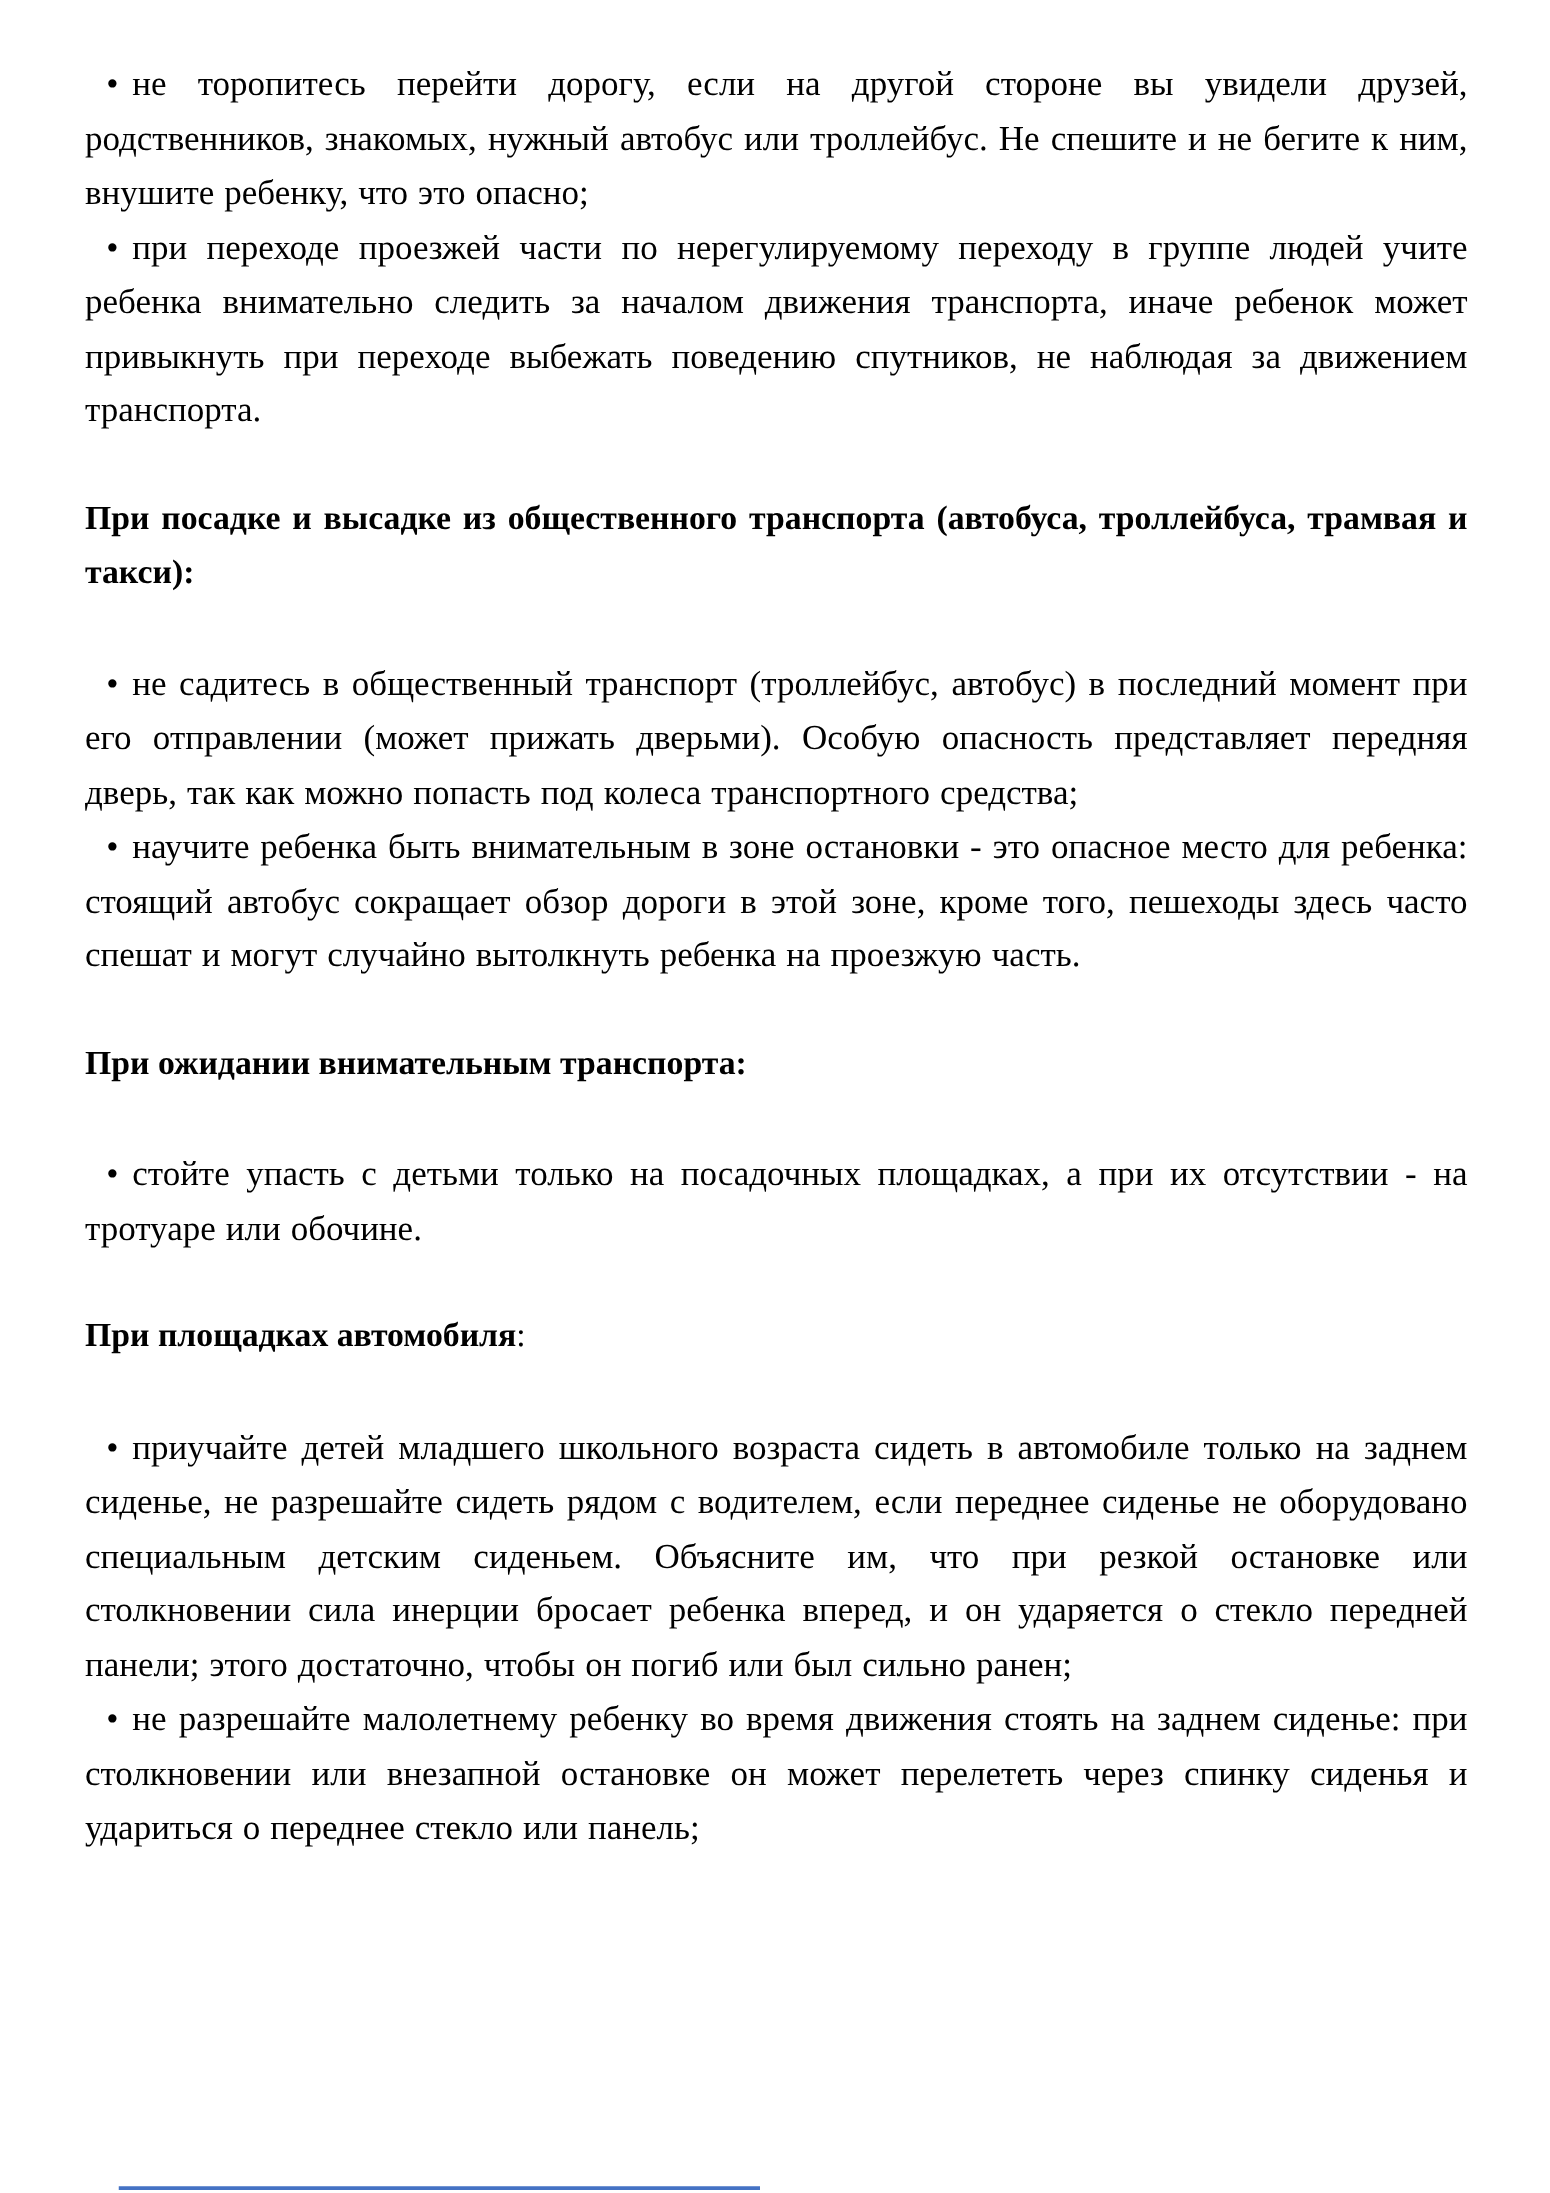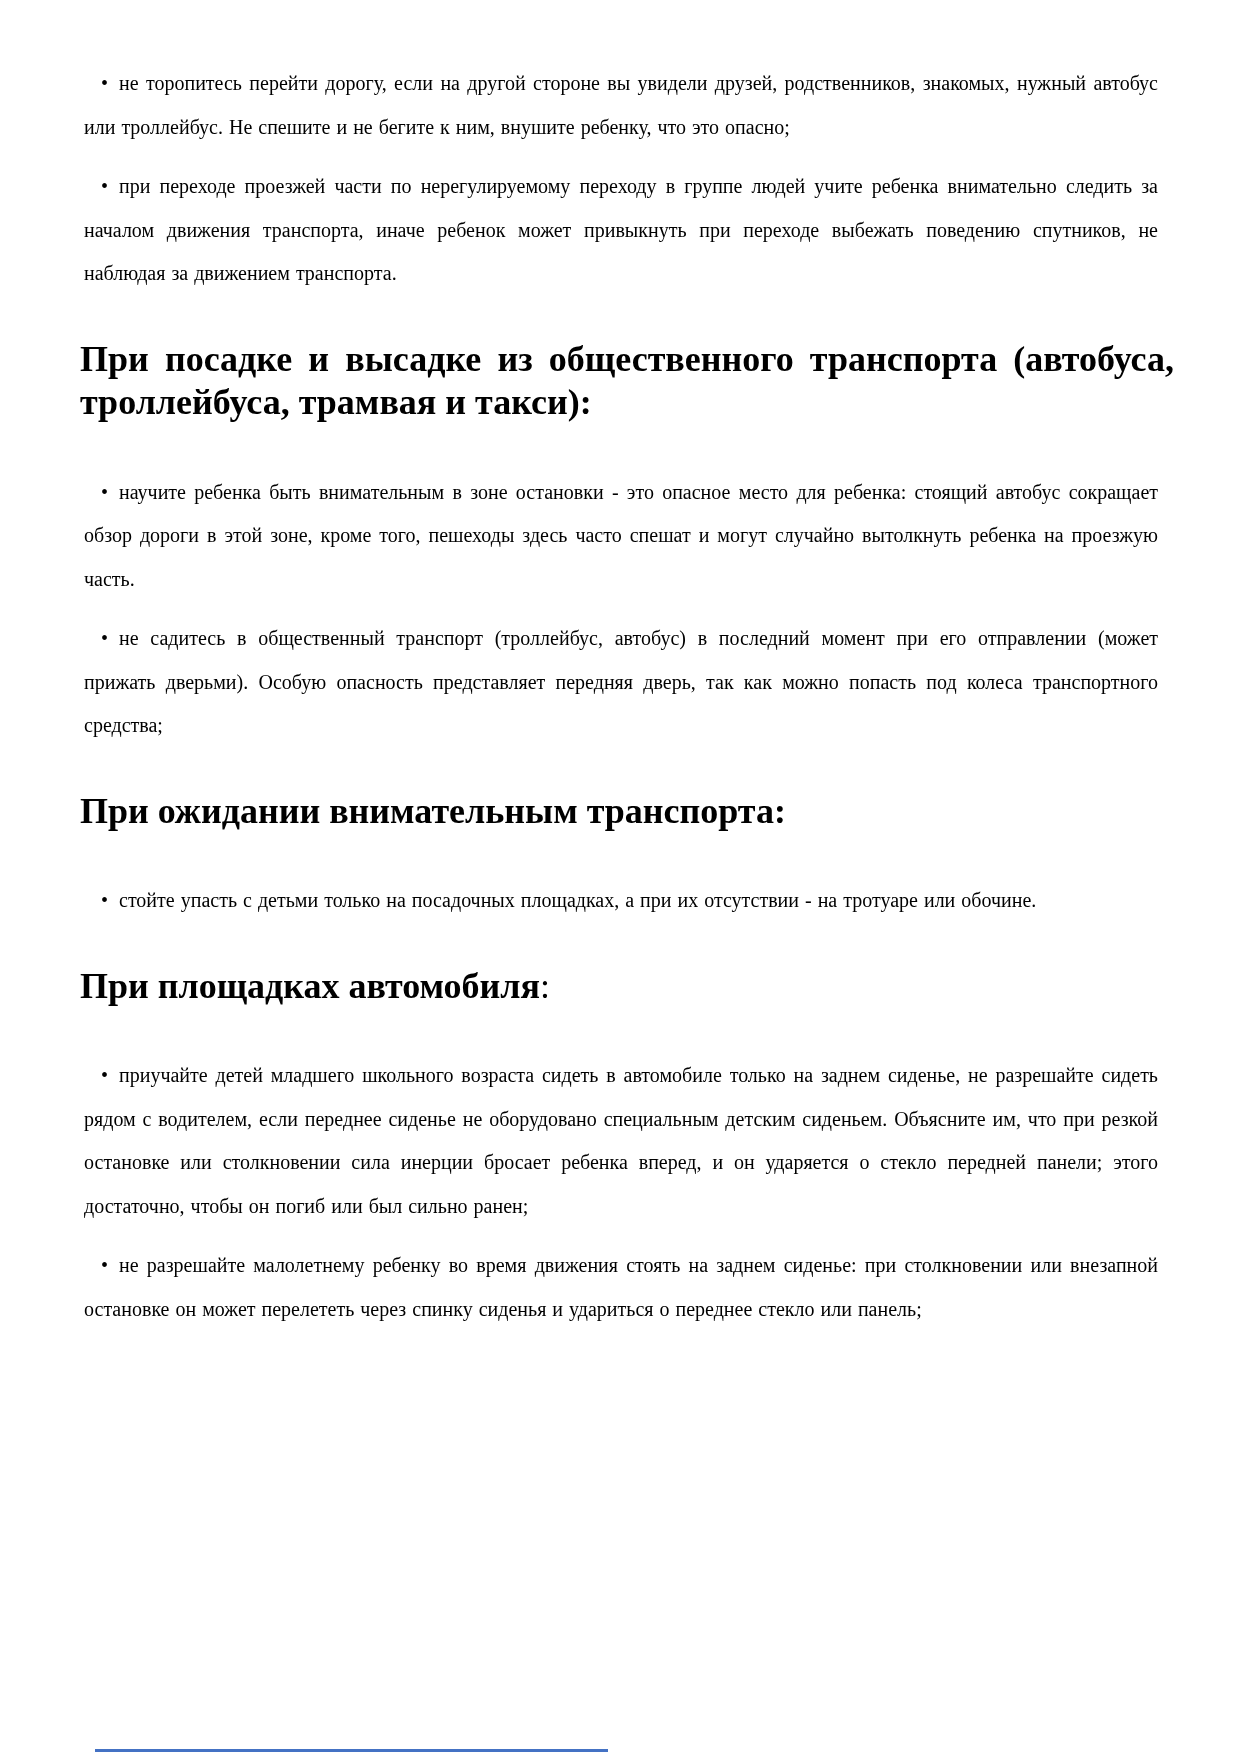--- a/index.html
+++ b/index.html
@@ -15,36 +15,36 @@
     font-family: "Liberation Serif", "DejaVu Serif", serif;
     color: #000000;
     -webkit-font-smoothing: antialiased;
   }
   .page {
     box-sizing: border-box;
     width: 1240px;
     padding: 46px 66px 0 68px;
   }
   p.bullet-para {
-    font-size: 20px;
+    font-size: 28px;
     line-height: 43.5px;
     text-align: justify;
-    margin: 16px;
+    margin: 0;
     text-indent: 17px;
     word-spacing: 1px;
   }
   p.bullet-para .marker {
     margin-right: 11px;
   }
   h2.section-heading {
-    font-size: 36px;
+    font-size: 27px;
     line-height: 43.5px;
     font-weight: bold;
     text-align: justify;
-    margin: 42px 0 46px 12px;
+    margin: 42px 0 46px 0;
   }
   h2.section-heading .regular {
     font-weight: normal;
   }
   .footer-rule {
     position: absolute;
     left: 95px;
     top: 1749px;
     width: 513px;
     height: 3px;
@@ -57,23 +57,23 @@
 
   <p class="bullet-para"><span class="marker">•</span><span>не торопитесь перейти дорогу, если на другой стороне вы увидели друзей, родственников, знакомых, нужный автобус или троллейбус. Не спешите и не бегите к ним, внушите ребенку, что это опасно;</span></p>
 
 
   <p class="bullet-para"><span class="marker">•</span><span>при переходе проезжей части по нерегулируемому переходу в группе людей учите ребенка внимательно следить за началом движения транспорта, иначе ребенок может привыкнуть при переходе выбежать поведению спутников, не наблюдая за движением транспорта.</span></p>
 
   <h2 class="section-heading"><span>При посадке и высадке из общественного транспорта (автобуса, троллейбуса, трамвая и такси):</span><span class="regular"></span></h2>
 
 
 
+  <p class="bullet-para"><span class="marker">•</span><span>не садитесь в общественный транспорт (троллейбус, автобус) в последний момент при его отправлении (может прижать дверьми). Особую опасность представляет передняя дверь, так как можно попасть под колеса транспортного средства;</span></p>
+
   <p class="bullet-para"><span class="marker">•</span><span>научите ребенка быть внимательным в зоне остановки - это опасное место для ребенка: стоящий автобус сокращает обзор дороги в этой зоне, кроме того, пешеходы здесь часто спешат и могут случайно вытолкнуть ребенка на проезжую часть.</span></p>
-
-  <p class="bullet-para"><span class="marker">•</span><span>не садитесь в общественный транспорт (троллейбус, автобус) в последний момент при его отправлении (может прижать дверьми). Особую опасность представляет передняя дверь, так как можно попасть под колеса транспортного средства;</span></p>
 
   <h2 class="section-heading"><span>При ожидании внимательным транспорта:</span><span class="regular"></span></h2>
 
   <p class="bullet-para"><span class="marker">•</span><span>стойте упасть с детьми только на посадочных площадках, а при их отсутствии - на тротуаре или обочине.</span></p>
 
   <h2 class="section-heading"><span>При площадках автомобиля</span><span class="regular">:</span></h2>
 
   <p class="bullet-para"><span class="marker">•</span><span>приучайте детей младшего школьного возраста сидеть в автомобиле только на заднем сиденье, не разрешайте сидеть рядом с водителем, если переднее сиденье не оборудовано специальным детским сиденьем. Объясните им, что при резкой остановке или столкновении сила инерции бросает ребенка вперед, и он ударяется о стекло передней панели; этого достаточно, чтобы он погиб или был сильно ранен;</span></p>
 
   <p class="bullet-para"><span class="marker">•</span><span>не разрешайте малолетнему ребенку во время движения стоять на заднем сиденье: при столкновении или внезапной остановке он может перелететь через спинку сиденья и удариться о переднее стекло или панель;</span></p>

